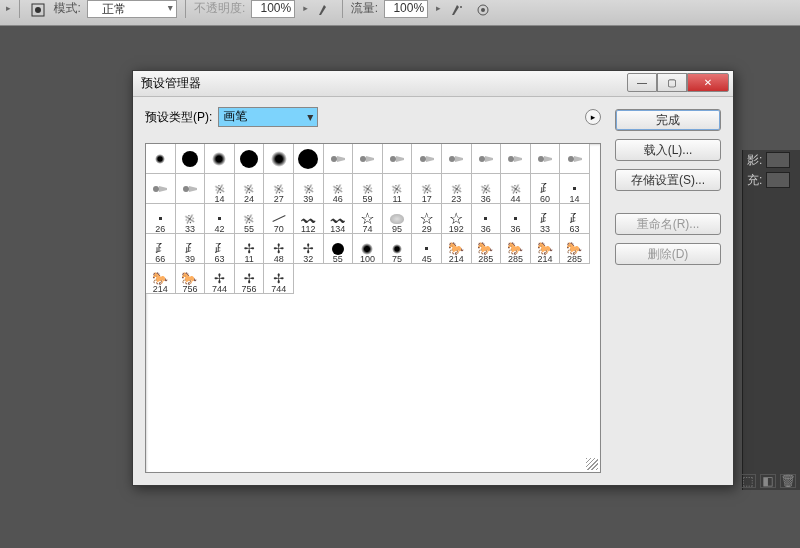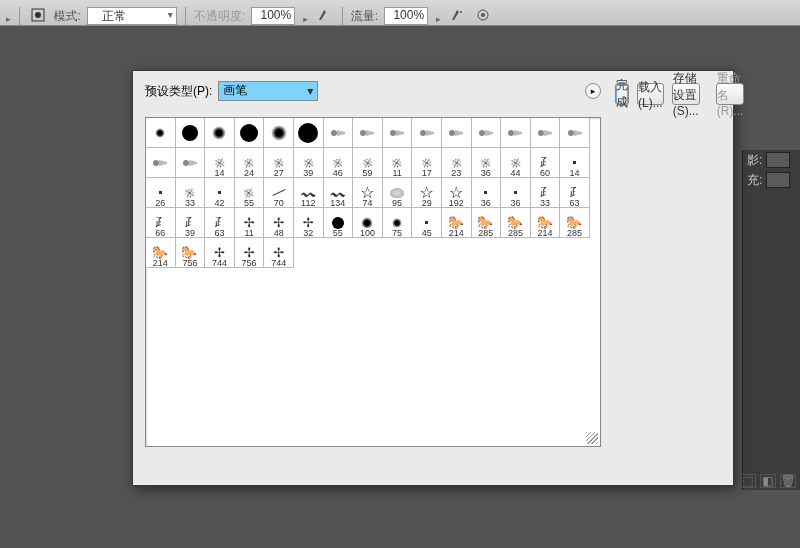--- a/index.html
+++ b/index.html
@@ -1,17 +1,17 @@
 <!DOCTYPE html>
 <html><head>
 <meta charset="utf-8">
 <style>
 *{box-sizing:border-box;margin:0;padding:0;font-family:"Microsoft YaHei",SimSun,sans-serif;font-size:12px}
 body{background:#535353;width:800px;height:548px;overflow:hidden;position:relative}
-.toolbar{height:26px;background:linear-gradient(#d8d8d8,#c5c5c5);border-bottom:1px solid #888;display:flex;align-items:flex-end;padding:0 4px;gap:6px}
+.toolbar{height:26px;background:linear-gradient(#d8d8d8,#c5c5c5);border-bottom:1px solid #888;display:flex;align-items:flex-start;padding:0 4px;gap:6px}
 .tb-sep{width:1px;height:18px;background:#999;margin:0 2px}
 .tb-ico{width:20px;height:20px;display:flex;align-items:center;justify-content:center;color:#333}
 .tb-lbl{color:#555}
 .tb-lbl.dim{color:#999}
 .tb-sel{background:#fff;border:1px solid #999;height:18px;padding:0 16px 0 14px;position:relative;color:#333}
 .tb-sel::after{content:"▾";position:absolute;right:3px;top:1px;color:#666;font-size:10px}
 .tb-num{background:#fff;border:1px solid #999;height:18px;width:44px;padding:0 3px;text-align:right;color:#333}
 .tb-arrow::after{content:"▸";color:#666;font-size:9px;margin-left:2px}
 
 .dlg{position:absolute;left:132px;top:70px;width:602px;height:416px;background:#eaeaea;border:1px solid #3a3a3a;box-shadow:2px 3px 12px rgba(0,0,0,.5)}
@@ -35,21 +35,21 @@
 .soft{border-radius:50%;background:radial-gradient(circle,#000 30%,rgba(0,0,0,0) 70%)}
 .star{color:#000;font-size:16px;line-height:1}
 .tex{filter:blur(.3px);font-size:11px;color:#333;transform:rotate(-12deg)}
 .scrib{font-size:12px;color:#222;letter-spacing:-2px}
 .wave{font-size:14px;color:#333}
 .shell{width:14px;height:10px;border-radius:50% 50% 45% 45%;background:radial-gradient(#ddd,#aaa)}
 .horse{font-size:13px;color:#222}
 .bird{font-size:13px;color:#333}
 .sq{width:3px;height:3px;background:#333}
 .line{width:14px;height:1px;background:#444;transform:rotate(-25deg)}
-.right{width:106px;display:flex;gap:8px;padding-top:2px}
+.right{width:106px;display:flex;flex-direction:column;gap:8px;padding-top:2px}
 .btn{height:22px;border:1px solid #888;border-radius:3px;background:linear-gradient(#fcfcfc,#e4e4e4);display:flex;align-items:center;justify-content:center;color:#333;cursor:pointer}
 .btn:first-child{box-shadow:0 0 0 1px #7aa7d8 inset}
 .btn.dis{color:#999}
 .corner{position:absolute;right:2px;bottom:2px;width:12px;height:12px;background:repeating-linear-gradient(135deg,#999 0 1px,transparent 1px 3px)}
 
 .panel{position:absolute;right:0;top:150px;width:58px;height:340px;background:#3c3c3c;border-left:1px solid #222}
 .panel-row{height:20px;display:flex;align-items:center;padding:0 4px;color:#ccc;font-size:11px;gap:4px}
 .panel-inp{background:#5a5a5a;border:1px solid #222;height:16px;width:24px}
 .bot{position:absolute;bottom:2px;right:4px;display:flex;gap:4px;color:#888;font-size:11px}
 .bot span{width:16px;height:14px;border:1px solid #555;display:flex;align-items:center;justify-content:center}
@@ -105,20 +105,28 @@
       <div class="panel-inp"></div>
     </div>
   <div class="bot">
     <span>⬚</span>
     <span>◧</span>
     <span>🗑</span>
   </div>
 </div>
 
 <div class="dlg">
+  <div class="dlg-title">
+    <span>预设管理器</span>
+    <div class="dlg-ctrls">
+      <div class="dlg-btn min">—</div>
+      <div class="dlg-btn">▢</div>
+      <div class="dlg-btn close">✕</div>
+    </div>
+  </div>
   <div class="dlg-body">
     <div class="left">
       <div class="type-row">
         <span>预设类型(P):</span>
         <div class="type-sel"><span>画笔</span></div>
         <div class="more">▸</div>
       </div>
       <div class="grid-wrap">
         <div class="grid" id="grid">
             <div class="cell">
@@ -530,15 +538,16 @@
           </div>
         <div class="corner"></div>
       </div>
     </div>
     <div class="right">
       <div class="btn">完成</div>
       <div class="btn">载入(L)...</div>
       <div class="btn">存储设置(S)...</div>
       <div style="height:6px"></div>
       <div class="btn dis">重命名(R)...</div>
+      <div class="btn dis">删除(D)</div>
     </div>
   </div>
 </div>
 
 </body></html>

